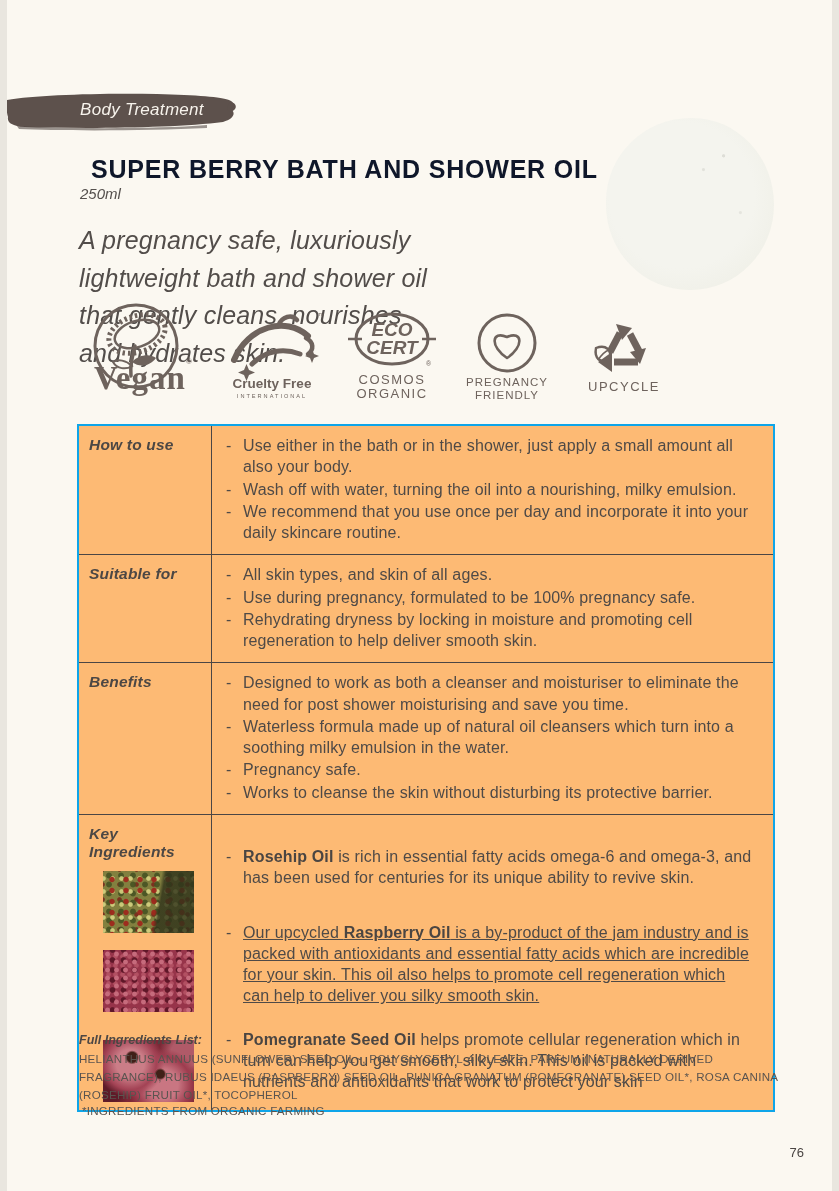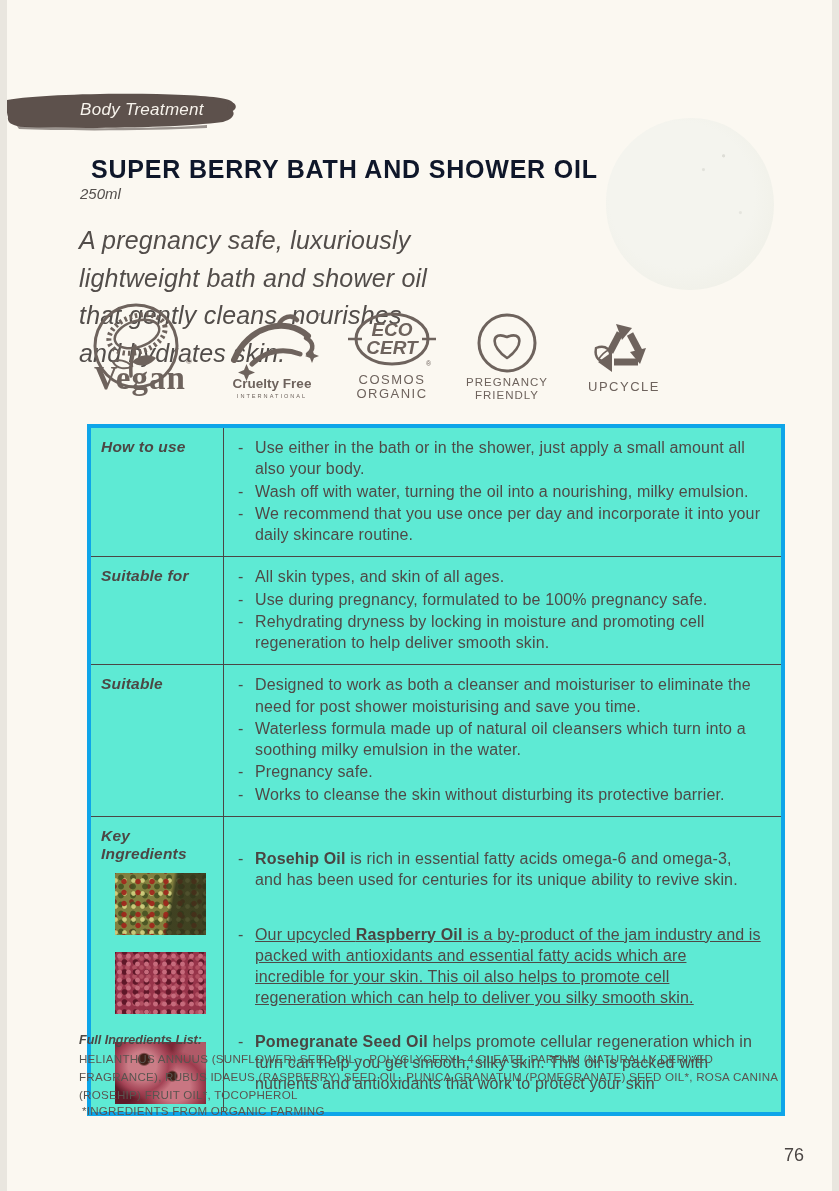--- a/index.html
+++ b/index.html
@@ -54,23 +54,23 @@
   .logos {
     position:absolute; left:75px; top:300px; width:560px; height:104px;
     display:flex; align-items:flex-start;
   }
   .logo { flex:none; color:#6e635d; }
   .logo svg { display:block; }
   .logo text { fill:#6e635d; }
 
   
   .info-table {
-    position:absolute; left:80px; top:424px; width:698px;
-    border:4px solid #0ea5e9;
-    background:#5eead4;
+    position:absolute; left:70px; top:424px; width:698px;
+    border:2px solid #0ea5e9;
+    background:#fdba74;
   }
   .trow { display:grid; grid-template-columns:133px 1fr; }
   .trow + .trow { border-top:1px solid #4b4645; }
   .tlabel-cell {
     border-right:1px solid #4b4645;
     padding:10px 6px 8px 10px;
   }
   .tlabel {
     font-size:15.5px; font-weight:600; font-style:italic; color:#4c4744;
     letter-spacing:.2px;
@@ -142,21 +142,21 @@
   }
   .fi-list {
     font-size:11.6px; line-height:1.55; letter-spacing:.25px; color:#5a544f;
   }
   .fi-footnote {
     font-size:11.6px; letter-spacing:.25px; color:#5a544f; padding-left:3px;
   }
 
   .page-number {
     position:absolute; right:28px; top:1145px;
-    font-size:18px; color:#4a4543;margin-left:17px;
+    font-size:13px; color:#4a4543;margin-left:17px;
   }
 </style>
 </head>
 <body>
 
 <div class="page">
 
   <div class="badge">
     <svg width="232" height="40" viewBox="0 0 232 40">
       <path fill="#5d514c" d="M0,8 C30,3 90,1 150,2 C190,3 215,5 222,8 C228,10 227,14 224,17 C229,21 227,27 216,30 C170,36 80,37 18,35 C4,34 0,30 1,25 C-1,19 0,12 0,8 Z"></path>
@@ -262,21 +262,21 @@
         <ul class="bullets">
           <li>All skin types, and skin of all ages.</li>
           <li>Use during pregnancy, formulated to be 100% pregnancy safe.</li>
           <li>Rehydrating dryness by locking in moisture and promoting cell regeneration to help deliver smooth skin.</li>
         </ul>
       </div>
     </div>
 
     <div class="trow row-benefits">
       <div class="tlabel-cell">
-        <span class="tlabel">Suitable</span>
+        <span class="tlabel">Benefits</span>
       </div>
       <div class="tbody-cell">
         <ul class="bullets">
           <li>Designed to work as both a cleanser and moisturiser to eliminate the need for post shower moisturising and save you time.</li>
           <li>Waterless formula made up of natural oil cleansers which turn into a soothing milky emulsion in the water.</li>
           <li>Pregnancy safe.</li>
           <li>Works to cleanse the skin without disturbing its protective barrier.</li>
         </ul>
       </div>
     </div>

